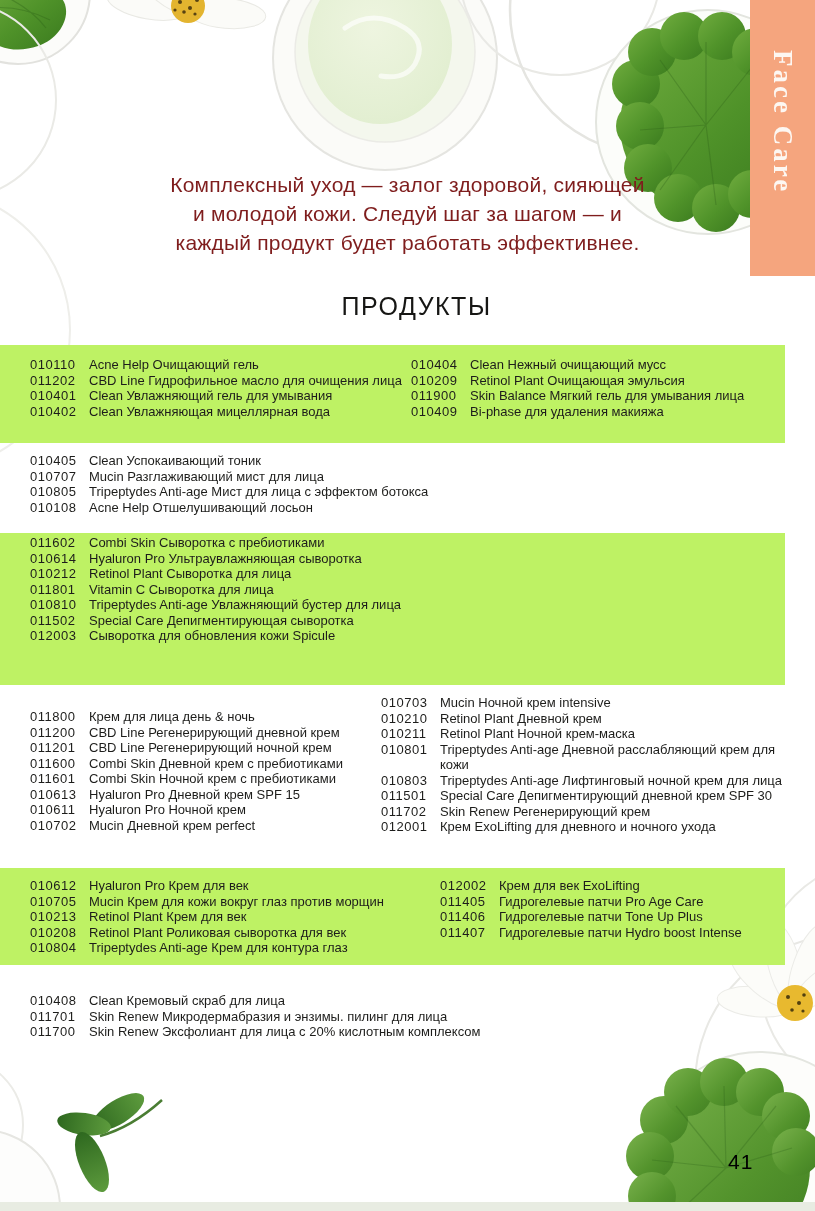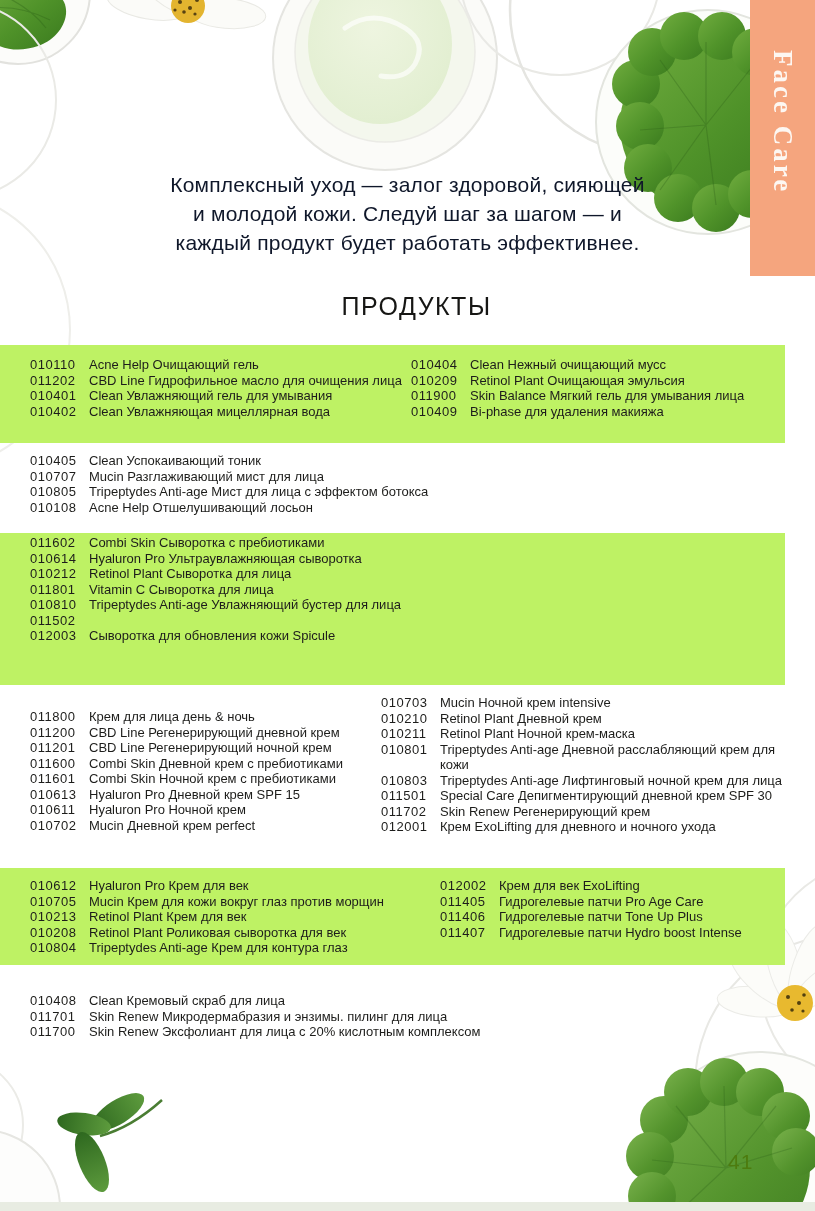--- a/index.html
+++ b/index.html
@@ -18,21 +18,21 @@
   .tab-label {
     position:absolute; top:50px; left:50%; transform:translateX(-50%);
     writing-mode:vertical-rl;
     font-family:"Liberation Serif", serif;
     font-size:27px; letter-spacing:3px; color:#fdf7f2; font-weight:600;
   }
 
   .intro {
     position:absolute; top:170px; left:0; width:815px;
     text-align:center; z-index:2;
-    font-size:21px; line-height:29px; color:#0f172a; letter-spacing:0.2px;
+    font-size:21px; line-height:29px; color:#7f1d1d; letter-spacing:0.2px;
   }
   .products-title {
     position:absolute; top:292px; left:0; width:815px;
     text-align:center; z-index:2;
     font-size:25px; letter-spacing:1.5px; color:#161614; font-weight:400;padding-left:18px;
   }
 
   .section { position:absolute; left:0; width:785px; z-index:2; }
   .section.green { background:#bef264; }
   .section.white { background:transparent; }
@@ -54,21 +54,21 @@
   .s5 .col-l { left:30px; width:400px; padding-top:10px; }
   .s5 .col-r { left:440px; width:345px; padding-top:10px; }
   .s6 .col-l { left:30px; width:580px; padding-top:8px; }
 
   .row { display:flex; font-size:13px; line-height:15.5px; color:#1d1d1b; }
   .code { flex:0 0 52px; letter-spacing:0.5px; white-space:nowrap; }
   .name { flex:1 1 auto; padding-left:7px; }
 
   .page-number {
     position:absolute; left:728px; top:1150px; z-index:3;
-    font-size:21px; color:#4d7c0f; letter-spacing:1px;
+    font-size:21px; color:#000000; letter-spacing:1px;
   }
   .bottom-strip {
     position:absolute; left:0; top:1202px; width:815px; height:9px;
     background:#e8ece2; z-index:1;
   }
 </style>
 </head>
 <body>
 
 <div class="page">
@@ -301,20 +301,21 @@
         <div class="row">
           <span class="code">011801</span>
           <span class="name">Vitamin C Сыворотка для лица</span>
         </div>
         <div class="row">
           <span class="code">010810</span>
           <span class="name">Tripeptydes Anti-age Увлажняющий бустер для лица</span>
         </div>
         <div class="row">
           <span class="code">011502</span>
+          <span class="name">Special Care Депигментирующая сыворотка</span>
         </div>
         <div class="row">
           <span class="code">012003</span>
           <span class="name">Сыворотка для обновления кожи Spicule</span>
         </div>
       </div>
   </div>
 
   <div class="section white s4">
     <div class="col col-l">

